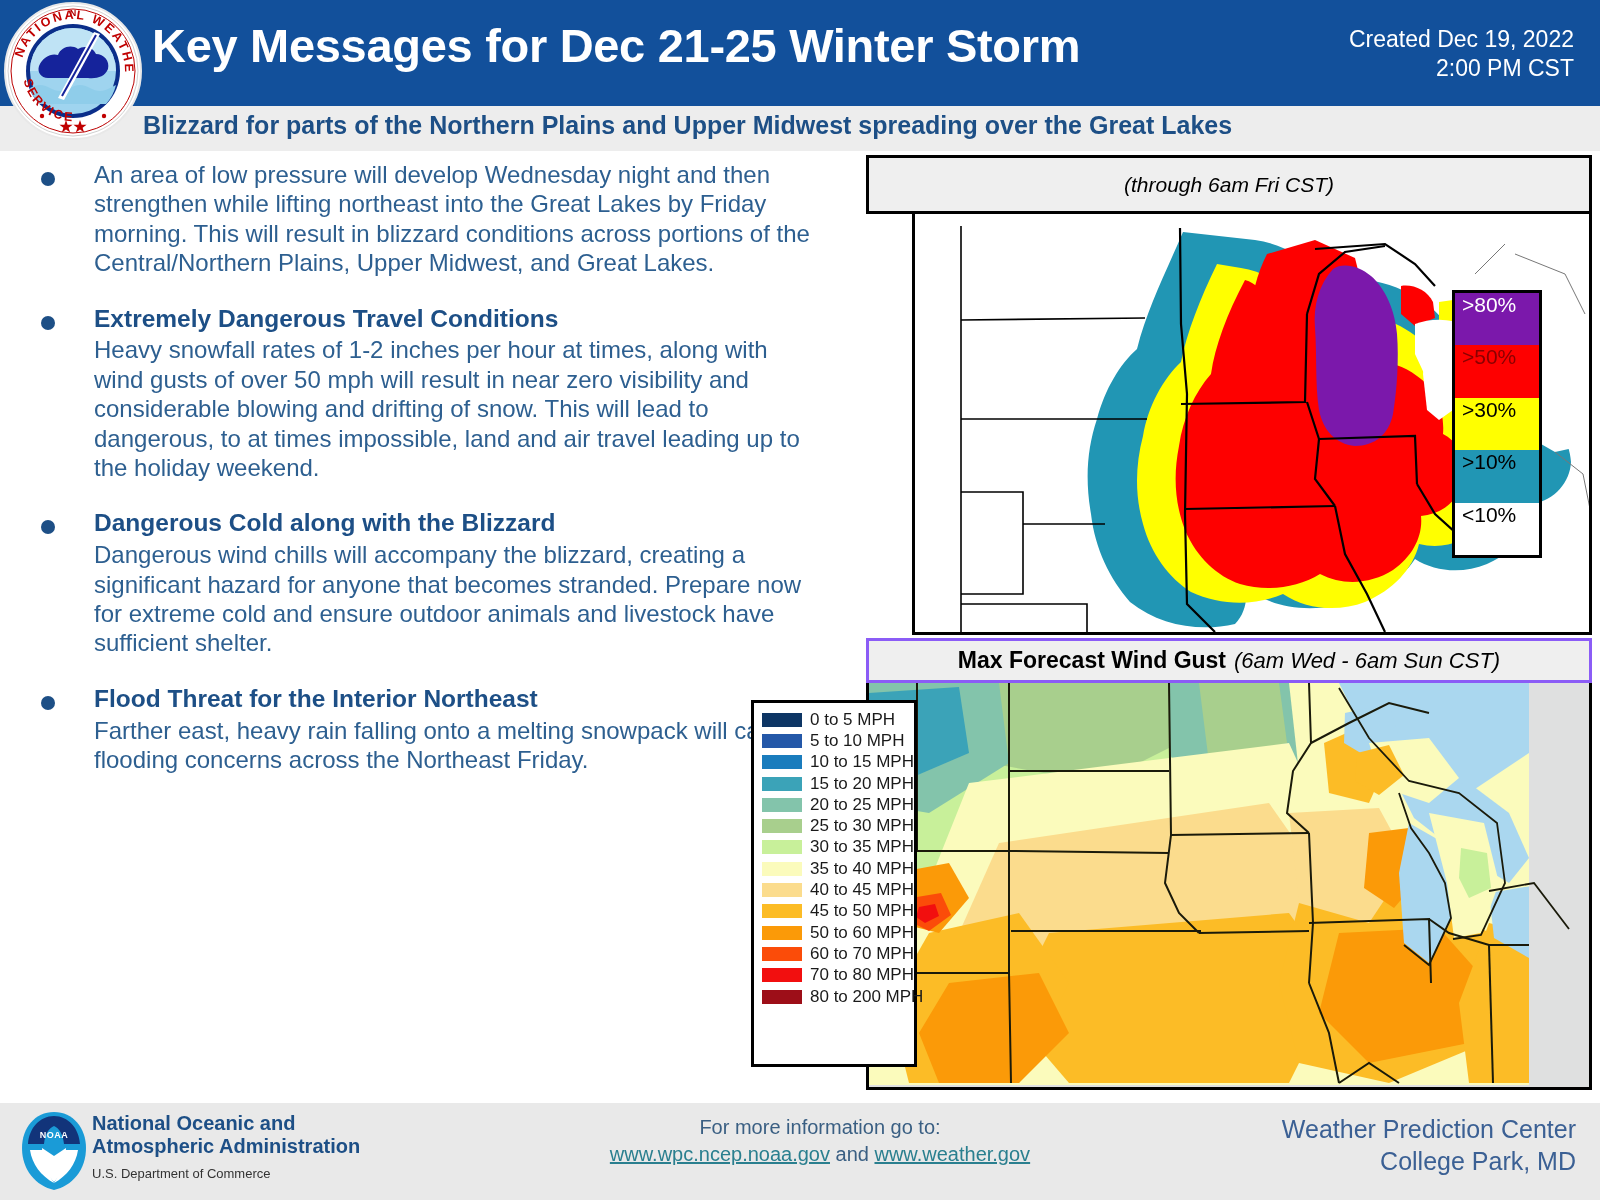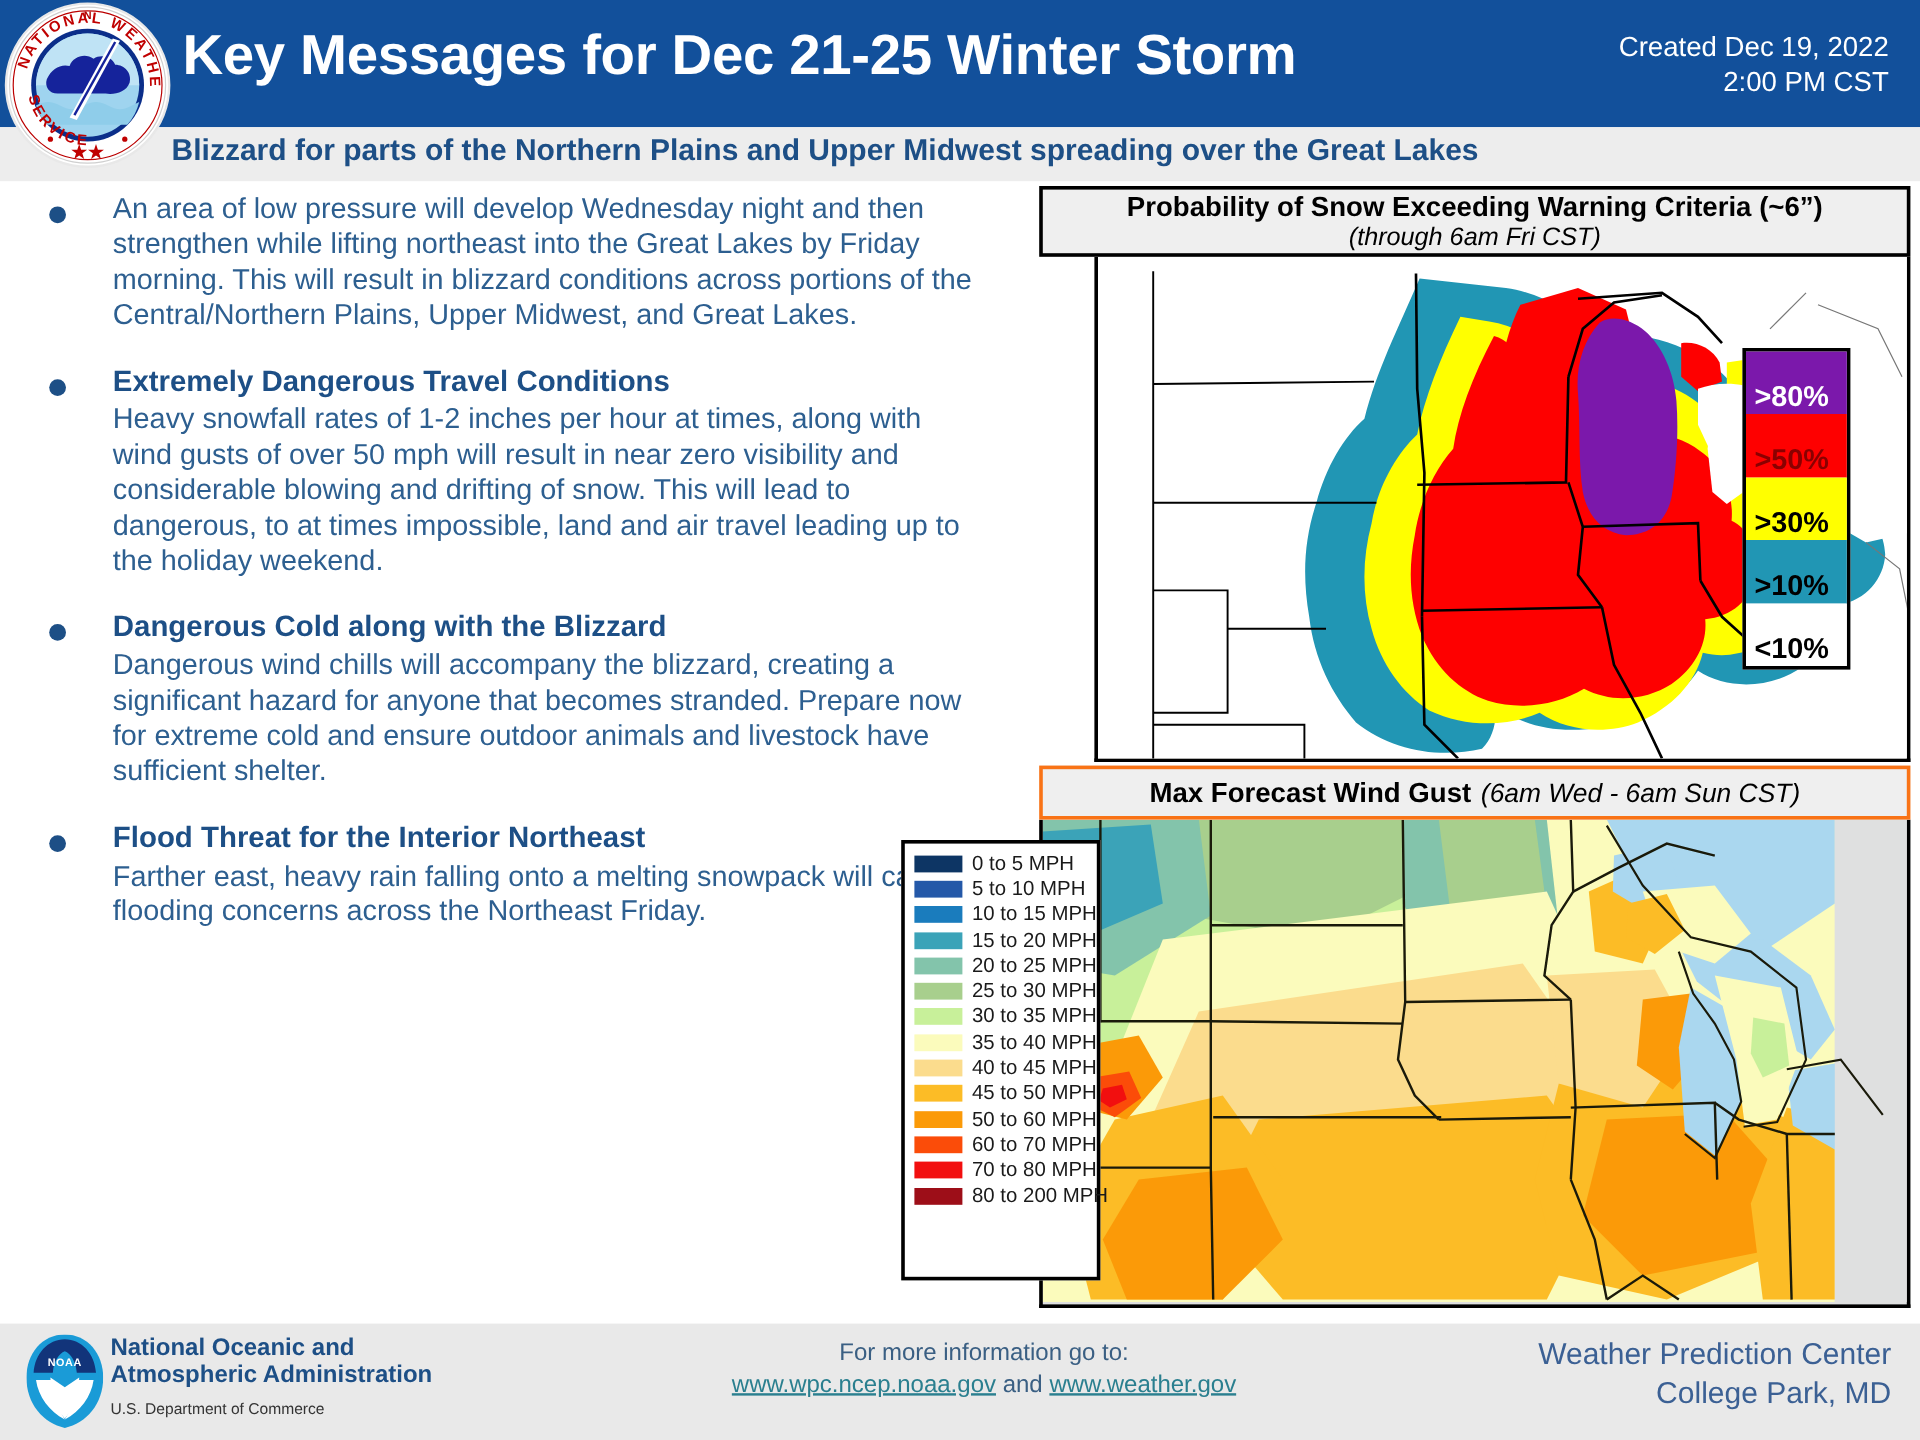--- a/index.html
+++ b/index.html
@@ -77,29 +77,29 @@
   .prob-mapbox{
     position:absolute;left:46px;top:59px;width:680px;height:421px;
     background:#ffffff;border:3px solid #000;border-top:none;box-sizing:border-box;
     overflow:hidden;
   }
   .prob-legend{
     position:absolute;left:1452px;top:290px;width:90px;height:268px;
     border:3px solid #000;box-sizing:border-box;z-index:8;background:#fff;
   }
   .prob-legend-cell{
-    height:20%;display:flex;align-items:flex-end;padding-left:7px;
-    font-size:24px;font-weight:bold;box-sizing:border-box;
+    height:20%;display:flex;align-items:flex-start;padding-left:7px;
+    font-size:21px;font-weight:normal;box-sizing:border-box;
   }
 
   
   .wind-panel{left:866px;top:638px;width:726px;height:452px;}
   .wind-titlebox{
     position:absolute;left:0;top:0;width:726px;height:45px;
-    background:#efefef;border:3px solid #f97316;box-sizing:border-box;
+    background:#efefef;border:3px solid #8b5cf6;box-sizing:border-box;
     display:flex;align-items:center;justify-content:center;z-index:6;
   }
   .wind-title-main{font-size:23px;font-weight:bold;color:#000;}
   .wind-title-sub{font-size:22px;font-style:italic;color:#000;margin-left:8px;}
   .wind-mapbox{
     position:absolute;left:0;top:45px;width:726px;height:407px;
     border:3px solid #000;border-top:none;box-sizing:border-box;
     background:#dfe0e0;overflow:hidden;
   }
   .wind-legend{
@@ -197,21 +197,20 @@
   <div class="bullet">
     <span class="bullet-dot"></span>
     <div class="bullet-head">Flood Threat for the Interior Northeast</div>
     <div class="bullet-body">Farther east, heavy rain falling onto a melting snowpack will cause flooding concerns across the Northeast Friday.</div>
   </div>
 
 </div>
 
 <div class="panel prob-panel">
   <div class="prob-titlebox">
-    <div class="prob-title-main">Probability of Snow Exceeding Warning Criteria (~6”)</div>
     <div class="prob-title-sub">(through 6am Fri CST)</div>
   </div>
 
   <div class="prob-mapbox">
     <svg viewBox="0 0 680 421" width="680" height="421" preserveAspectRatio="none">
       <rect x="0" y="0" width="680" height="421" fill="#ffffff"></rect>
 
       <path fill="#2196b4" d="M268 18 C250 60 232 95 222 135 C205 150 190 175 182 205 C172 235 170 265 176 300 C180 335 195 365 215 388 C245 412 285 418 320 410 C330 400 333 385 330 372 C352 392 385 398 420 392 C455 386 485 368 500 345 C520 358 548 360 572 350 C600 338 616 315 618 290 C640 286 655 268 656 248 C655 225 640 208 620 203 C600 170 575 150 548 142 C540 115 520 92 495 80 C470 66 440 62 415 68 C395 45 368 30 340 26 Z"></path>
 
       <path fill="#ffff00" d="M302 50 C285 85 272 118 266 148 C248 165 233 192 228 222 C220 252 220 282 228 310 C236 340 254 364 276 378 C306 392 340 392 368 380 C392 396 424 398 450 388 C478 376 498 355 504 330 C528 336 552 328 566 310 C580 292 582 270 574 252 C588 240 592 220 586 202 C578 182 558 170 538 172 C524 140 502 118 476 108 C452 96 424 95 400 103 C382 76 352 58 326 54 Z"></path>

